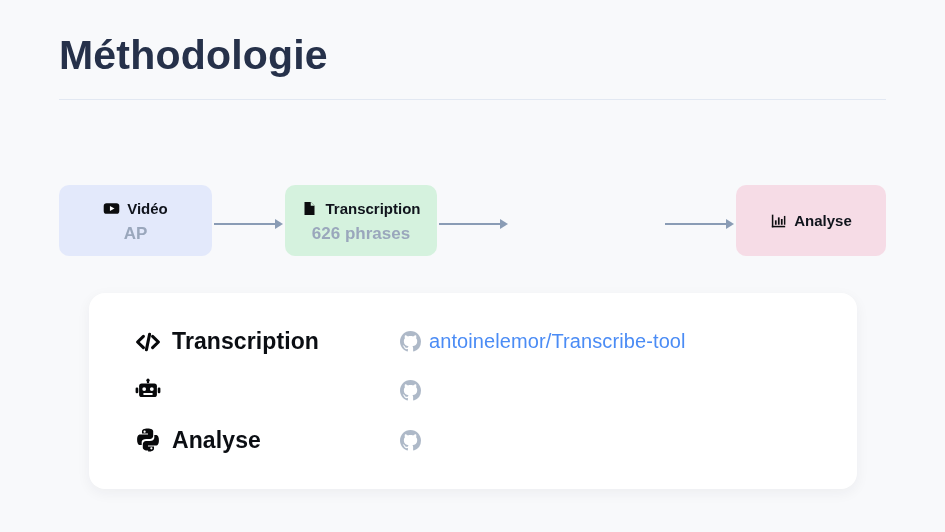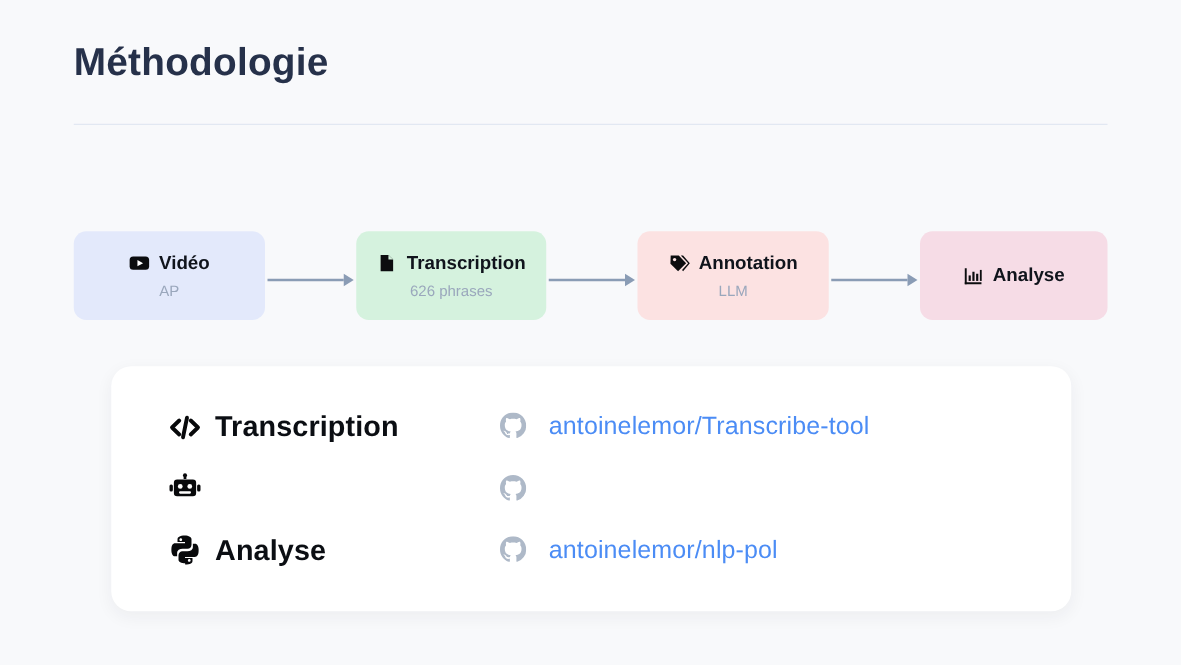--- a/index.html
+++ b/index.html
@@ -13,21 +13,21 @@
     font-family: "Liberation Sans", sans-serif;
     overflow: hidden;
     position: relative;
   }
 
   
   .page-title {
     position: absolute;
     left: 59px;
     top: 32px;
-    font-size: 31px;
+    font-size: 41px;
     font-weight: 700;
     color: #26314A;
     letter-spacing: 0.2px;
     white-space: nowrap;
   }
   .title-divider {
     position: absolute;
     left: 59px;
     top: 99px;
     width: 827px;
@@ -71,22 +71,22 @@
   }
   .flow-box-icon svg { display: block; }
   .flow-box-label {
     font-size: 15px;
     font-weight: 700;
     color: #10141C;
     white-space: nowrap;
   }
   .flow-box-sub {
     margin-top: 8px;
-    font-size: 12px;
-    font-weight: 400;
+    font-size: 17px;
+    font-weight: 700;
     color: #9AA7BC;
     white-space: nowrap;
     line-height: 1;
   }
 
   
   .fb-video       { left: 0px;   width: 153px; background: #E3E9FB; }
   .fb-transcription { left: 226px; width: 152px; background: #D5F2DE; }
   .fb-annotation  { left: 451px; width: 153px; background: #FCE2E2; }
   .fb-analyse     { left: 677px; width: 150px; background: #F6DCE6; }
@@ -155,22 +155,22 @@
   .repo-name-icon svg { display: block; }
   .repo-name-label {
     font-size: 23px;
     font-weight: 600;
     color: #0B0E13;
     white-space: nowrap;
     letter-spacing: 0.1px;
   }
   .repo-link {
     display: flex;
-    align-items: flex-start;
-    gap: 18px;
+    align-items: center;
+    gap: 8px;
     text-decoration: none;
   }
   .gh-icon {
     display: inline-flex;
     align-items: center;
     justify-content: center;
     width: 21px;
     height: 21px;
     color: #AEB9C8;
     flex: none;
@@ -221,33 +221,20 @@
       <span class="flow-box-label">Transcription</span>
     </div>
     <div class="flow-box-sub">626 phrases</div>
   </div>
 
   <div class="flow-arrow fa-2">
     <span class="shaft"></span>
     <span class="head"></span>
   </div>
 
-  <div class="flow-box fb-annotation">
-    <div class="flow-box-headline">
-      <span class="flow-box-icon">
-        <svg viewBox="0 0 24 24" width="18" height="17" fill="currentColor" aria-hidden="true">
-          <path d="M2.2 3.4h9.1l8.3 8.6-9.1 9.1L1.9 12.6z"></path>
-          <circle cx="6.6" cy="8" r="1.9" fill="#FCE2E2"></circle>
-          <path d="M13.6 3.4h2.6l7.6 8.6-7.6 9.1-1.2-1.3 6.9-7.8z"></path>
-        </svg>
-      </span>
-      <span class="flow-box-label">Annotation</span>
-    </div>
-    <div class="flow-box-sub">LLM</div>
-  </div>
 
   <div class="flow-arrow fa-3">
     <span class="shaft"></span>
     <span class="head"></span>
   </div>
 
   <div class="flow-box fb-analyse">
     <div class="flow-box-headline">
       <span class="flow-box-icon">
         <svg viewBox="0 0 24 24" width="17" height="16" fill="currentColor" aria-hidden="true">
@@ -321,17 +308,16 @@
         </svg>
       </span>
       <span class="repo-name-label">Analyse</span>
     </div>
     <a class="repo-link" href="#">
       <span class="gh-icon">
         <svg viewBox="0 0 16 16" width="21" height="21" fill="currentColor" aria-hidden="true">
           <path d="M8 0C3.58 0 0 3.58 0 8c0 3.54 2.29 6.53 5.47 7.59.4.07.55-.17.55-.38 0-.19-.01-.82-.01-1.49-2.01.37-2.53-.49-2.69-.94-.09-.23-.48-.94-.82-1.13-.28-.15-.68-.52-.01-.53.63-.01 1.08.58 1.23.82.72 1.21 1.87.87 2.33.66.07-.52.28-.87.51-1.07-1.78-.2-3.64-.89-3.64-3.95 0-.87.31-1.59.82-2.15-.08-.2-.36-1.02.08-2.12 0 0 .67-.21 2.2.82.64-.18 1.32-.27 2-.27s1.36.09 2 .27c1.53-1.04 2.2-.82 2.2-.82.44 1.1.16 1.92.08 2.12.51.56.82 1.27.82 2.15 0 3.07-1.87 3.75-3.65 3.95.29.25.54.73.54 1.48 0 1.07-.01 1.93-.01 2.2 0 .21.15.46.55.38A8.01 8.01 0 0 0 16 8c0-4.42-3.58-8-8-8z"></path>
         </svg>
       </span>
-      <span class="repo-link-label">antoinelemor/nlp-pol</span>
     </a>
   </div>
 
 </div>
 
 </body></html>

